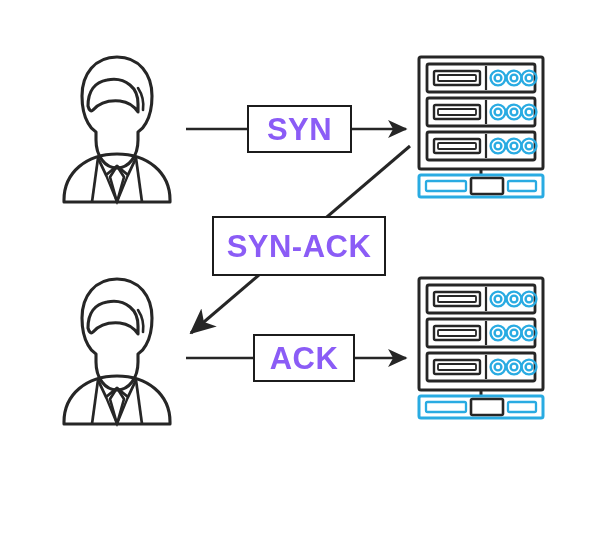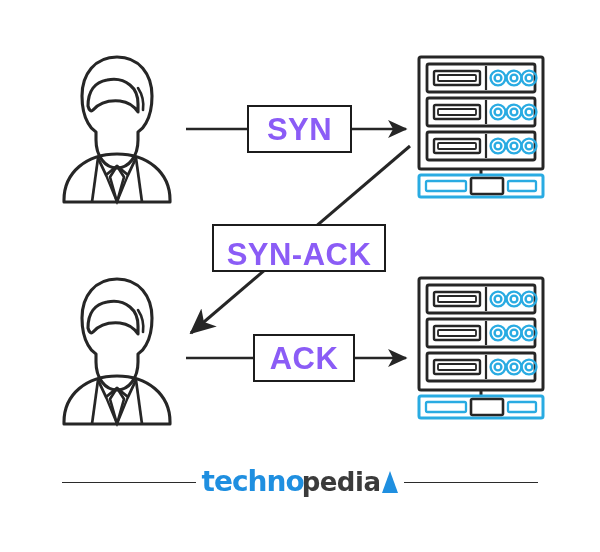--- a/index.html
+++ b/index.html
@@ -45,24 +45,23 @@
   }
   #msg-syn {
     left: 247px;
     top: 105px;
     width: 105px;
     height: 48px;
   }
   #msg-syn span { font-size: 31px; }
   #msg-synack {
     left: 212px;
-    top: 224px;
+    top: 216px;
     width: 174px;
-    height: 48px;
-    align-items: flex-end;
+    height: 60px;
   }
   #msg-synack span { font-size: 31px; }
   #msg-ack {
     left: 253px;
     top: 334px;
     width: 102px;
     height: 48px;
     text-align: right;
   }
   #msg-ack span { font-size: 31px; }
@@ -259,23 +258,14 @@
   </div>
 
   <div class="msg-box" id="msg-synack">
     <span>SYN-ACK</span>
   </div>
 
   <div class="msg-box" id="msg-ack">
     <span>ACK</span>
   </div>
 
-  <div id="footer">
-    <div class="rule left"></div>
-    <div id="logo">
-      <span class="techno">techno</span>
-      <span class="pedia">pedia</span>
-      <span class="mark"></span>
-    </div>
-    <div class="rule right"></div>
-  </div>
 
 </div>
 
 </body></html>

